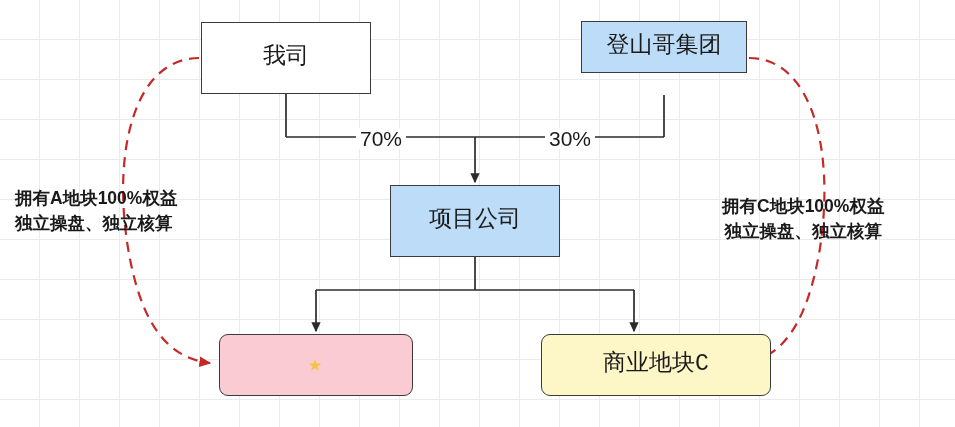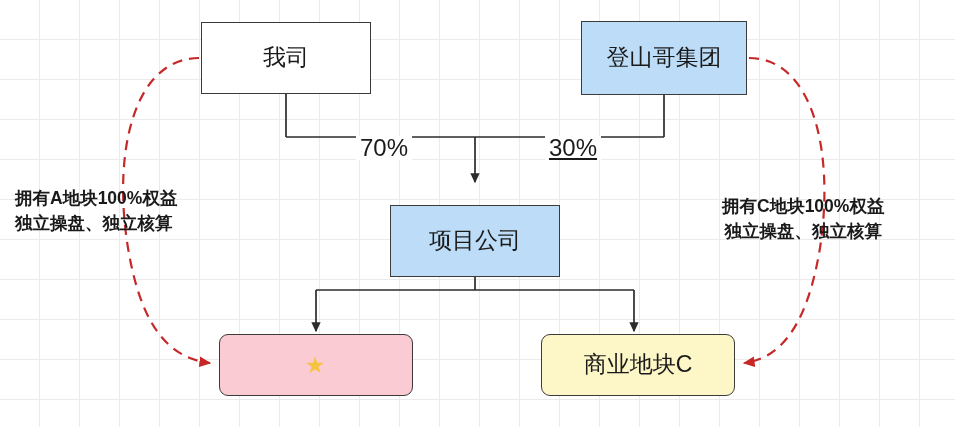--- a/index.html
+++ b/index.html
@@ -35,94 +35,93 @@
   .node {
     position: absolute;
     box-sizing: border-box;
     display: flex;
     align-items: center;
     justify-content: center;
     text-align: center;
     color: #1a1a1a;
     line-height: 1.2;
     white-space: nowrap;
+    font-family: Liberation Mono, monospace;
   }
   .node-label { display: inline-block; }
 
   
   #node-company {
     left: 201px;
     top: 22px;
     width: 170px;
     height: 72px;
     background: #ffffff;
     border: 1.6px solid #3b3b3b;
     font-size: 23px;
   }
   
   #node-group {
     left: 581px;
     top: 21px;
     width: 166px;
-    height: 74px;
+    height: 52px;
     background: #bcdcf7;
     border: 1.6px solid #3b3b3b;
     font-size: 23px;
   }
   
   #node-project {
     left: 390px;
     top: 185px;
     width: 170px;
     height: 72px;
     background: #bcdcf7;
     border: 1.6px solid #3b3b3b;
     font-size: 23px;
-    margin-top: 20px;
   }
   
   #node-plot-a {
     left: 219px;
     top: 334px;
     width: 194px;
     height: 62px;
     background: #fbcbd3;
     border: 1.8px solid #3b3b3b;
     border-radius: 9px;
     font-size: 23px;
   }
   
   #node-plot-c {
     left: 541px;
     top: 334px;
-    width: 194px;
+    width: 230px;
     height: 62px;
     background: #fdf6c6;
     border: 1.8px solid #3b3b3b;
     border-radius: 9px;
     font-size: 23px;
   }
   .star-icon {
     font-size: 23px;
     margin-right: 2px;
     line-height: 1;
   }
 
   .edge-label {
     position: absolute;
     background: #ffffff;
     color: #1a1a1a;
-    font-size: 24px;
+    font-size: 21px;
     padding: 0 4px;
     line-height: 1;
     white-space: nowrap;
-    margin-top: 8px;
   }
   #label-70 { left: 356px; top: 128px; }
-  #label-30 { left: 545px; top: 128px; text-decoration: underline; }
+  #label-30 { left: 545px; top: 128px; }
 
   .annotation {
     position: absolute;
     font-size: 17.5px;
     font-weight: bold;
     color: #1a1a1a;
     line-height: 1.42;
     white-space: nowrap;
   }
   #annotation-left  { left: 15px;  top: 186px; }

